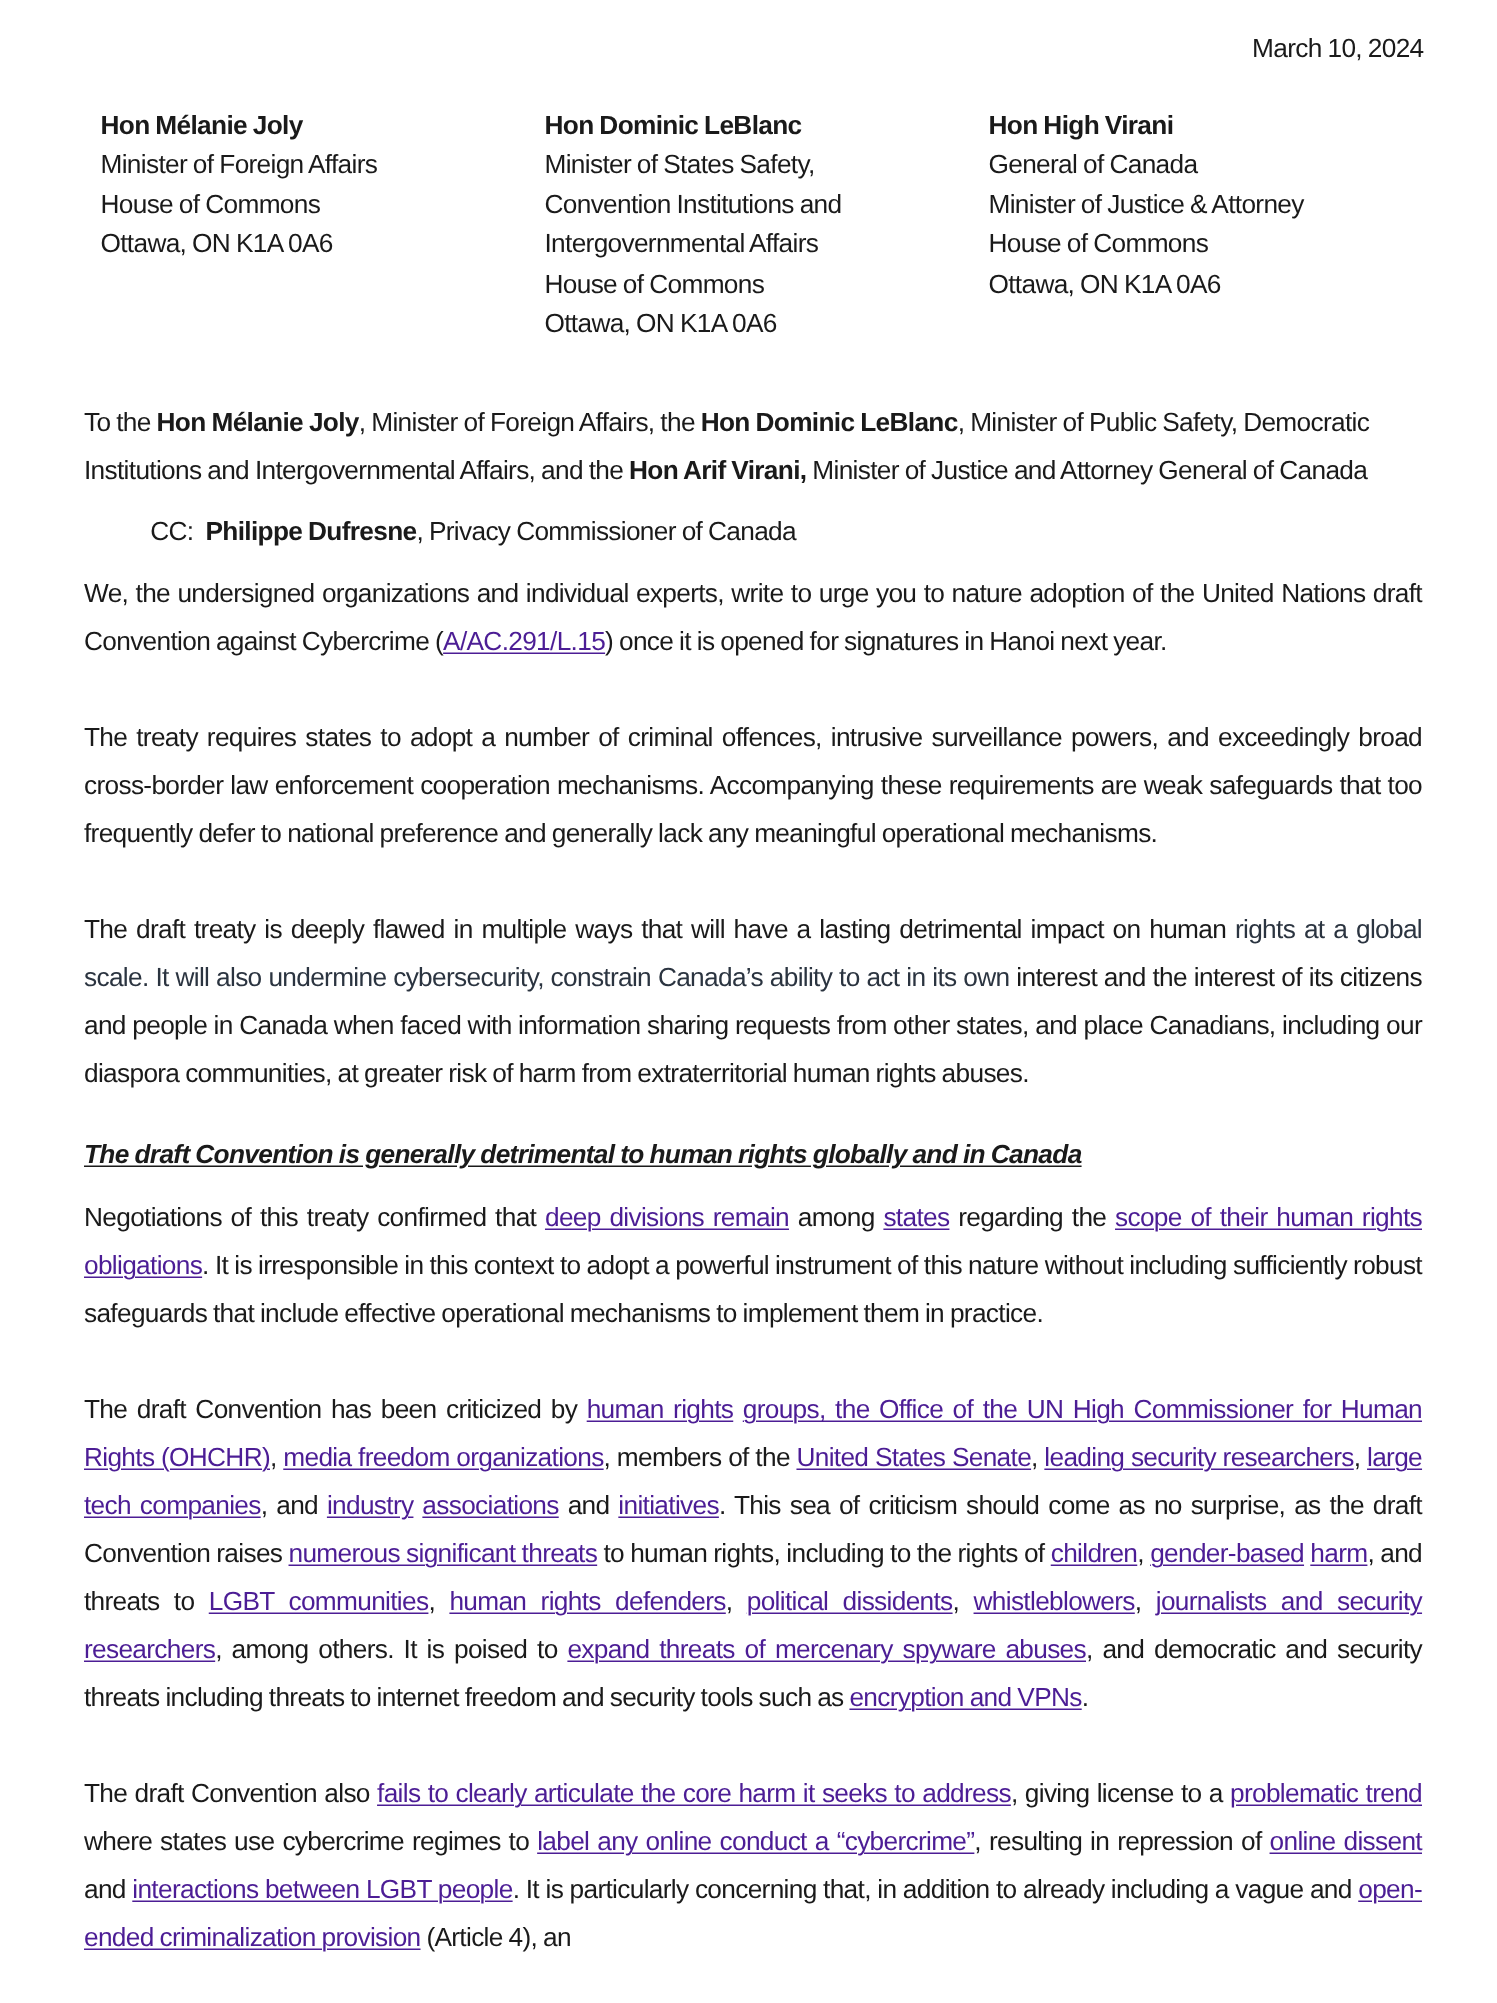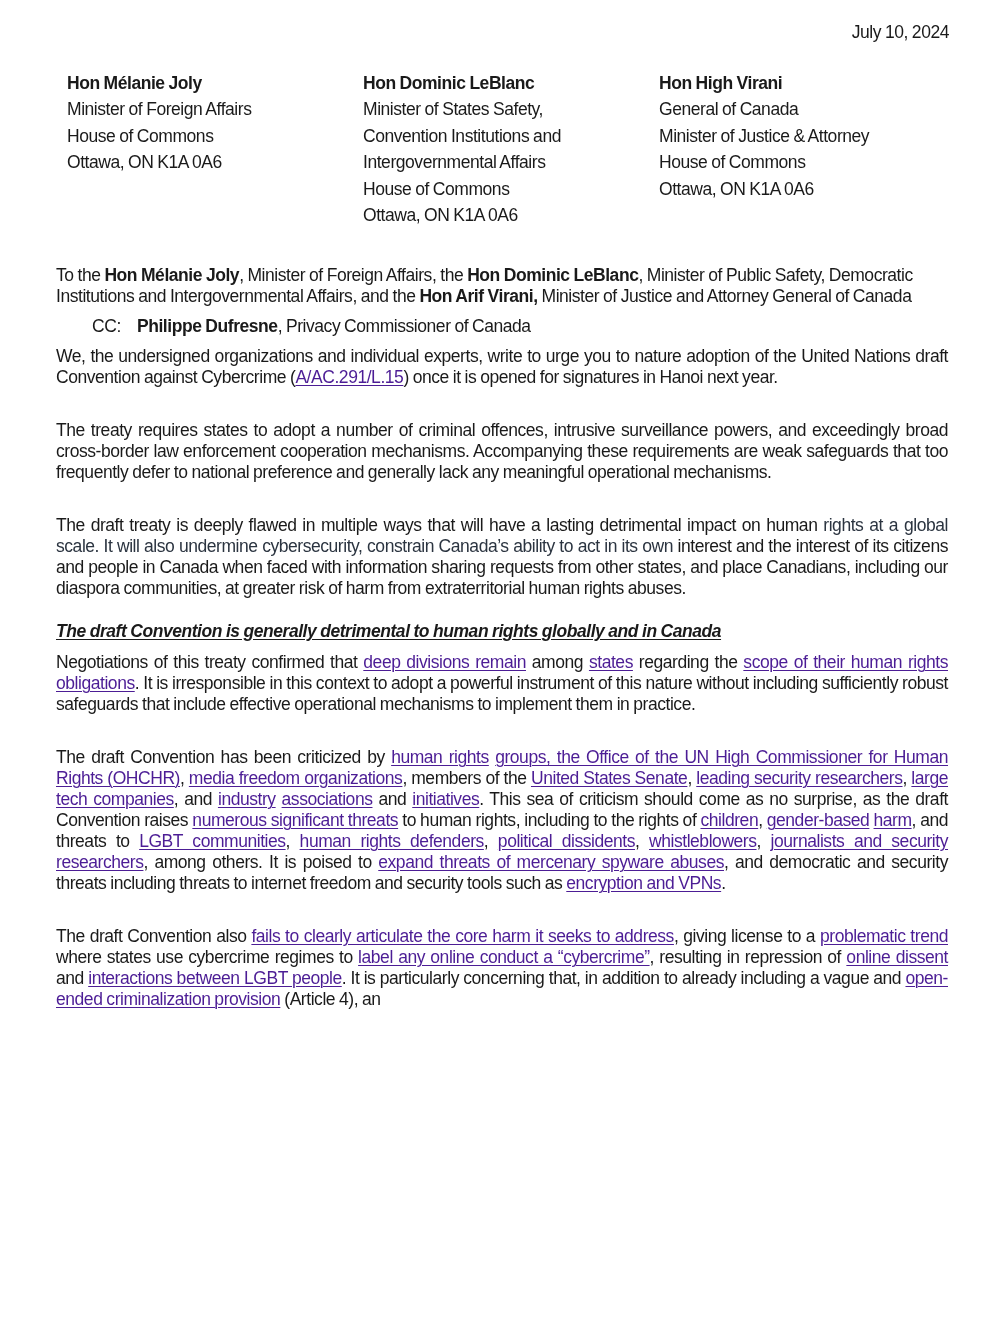--- a/index.html
+++ b/index.html
@@ -49,28 +49,28 @@
     .recipient .line { display: block; }
 
     .body {
       position: absolute;
       left: 56px;
       top: 265px;
       width: 892px;
     }
     p {
       margin: 0;
-      line-height: 21px;
+      line-height: 32px;
     }
     .salutation { text-align: left; }
     .cc {
       margin-top: 9px;
       padding-left: 36px;
     }
-    .cc .cc-label { display: inline-block; width: 45px; }
+    .cc .cc-label { display: inline-block; width: 45px; text-align: center; }
     .just { text-align: justify; }
     .gap-small { margin-top: 9px; }
     .gap { margin-top: 32px; }
     .gap-head { margin-top: 22px; font-style: italic; }
     .gap-after-head { margin-top: 10px; }
     b { font-weight: bold; }
     u, .lnk {
       text-decoration: underline;
       text-underline-offset: 2px;
       text-decoration-thickness: 1px;
@@ -82,21 +82,21 @@
       text-decoration: underline;
       text-underline-offset: 2px;
     }
     .tint { color: #2b3440; }
   </style>
 </head>
 <body>
 
 <div class="page">
 
-  <div class="date">July 10, 2024</div>
+  <div class="date">March 10, 2024</div>
 
   <div class="recipients">
     <div class="recipient r0">
       <span class="name">Hon Mélanie Joly</span>
       <span class="line">Minister of Foreign Affairs</span>
       <span class="line">House of Commons</span>
       <span class="line">Ottawa, ON K1A 0A6</span>
     </div>
     <div class="recipient r1">
       <span class="name">Hon Dominic LeBlanc</span>

